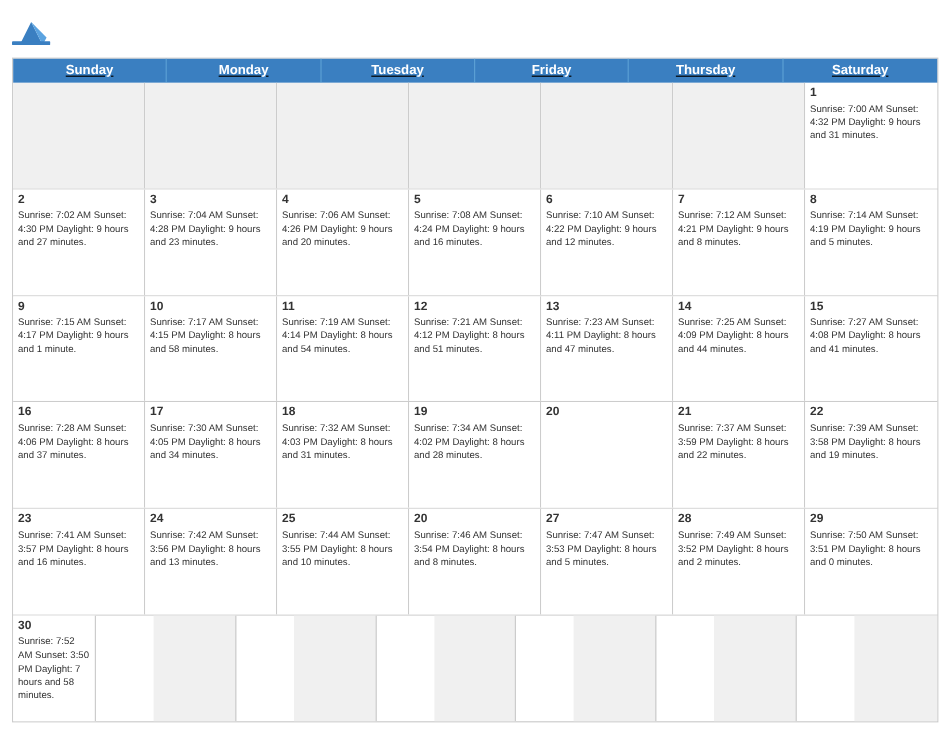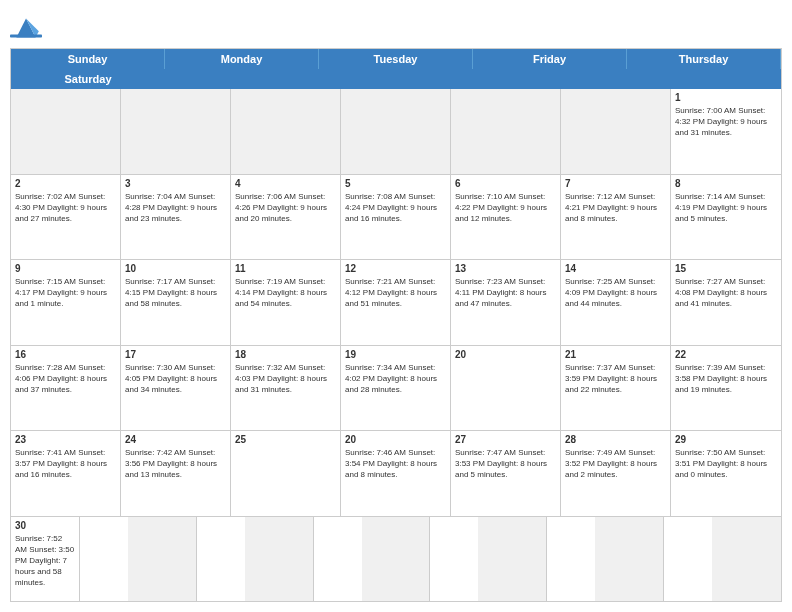--- a/index.html
+++ b/index.html
@@ -56,22 +56,23 @@
       color: #555;
     }
     .calendar {
       flex: 1;
       display: flex;
       flex-direction: column;
       border: 1px solid #ccc;
     }
     .day-headers {
       display: grid;
-      grid-template-columns: repeat(5, 1fr);
+      grid-template-columns: repeat(6, 1fr);
       background: #3a7fc1;
+      text-decoration: underline;
     }
     .day-header {
       color: #fff;
       font-size: 11px;
       font-weight: bold;
       text-align: center;
       padding: 4px 2px;
       border-right: 1px solid #5a9fd4;
     }
     .day-header:last-child { border-right: none; }
@@ -315,20 +316,24 @@
           </div>
           <div class="day-cell">
             <span class="day-num">24</span>
             <div class="day-info">Sunrise: 7:42 AM
 Sunset: 3:56 PM
 Daylight: 8 hours
 and 13 minutes.</div>
           </div>
           <div class="day-cell">
             <span class="day-num">25</span>
+            <div class="day-info">Sunrise: 7:44 AM
+Sunset: 3:55 PM
+Daylight: 8 hours
+and 10 minutes.</div>
           </div>
           <div class="day-cell">
             <span class="day-num">20</span>
             <div class="day-info">Sunrise: 7:46 AM
 Sunset: 3:54 PM
 Daylight: 8 hours
 and 8 minutes.</div>
           </div>
           <div class="day-cell">
             <span class="day-num">27</span>

